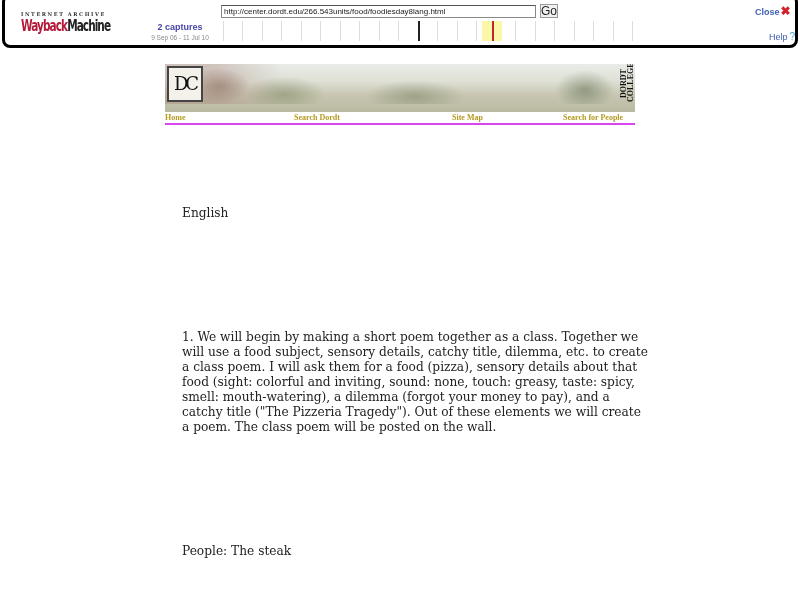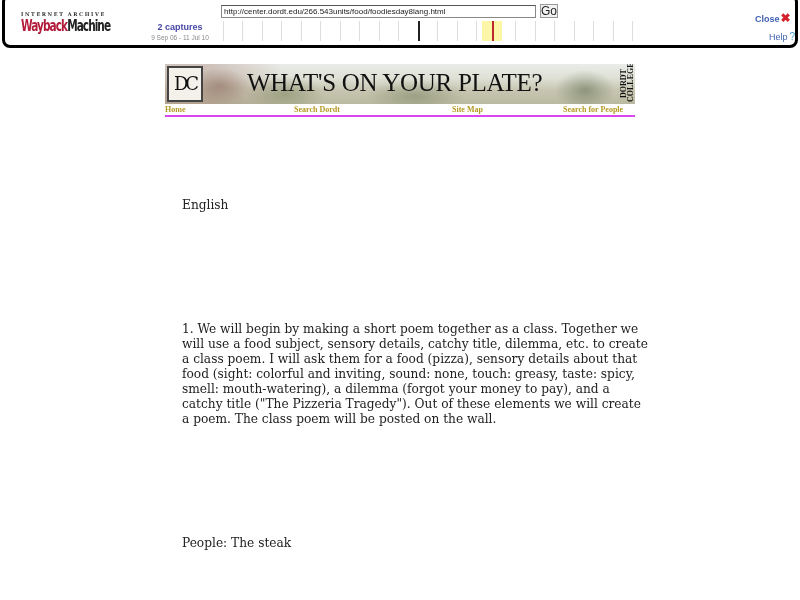--- a/index.html
+++ b/index.html
@@ -54,29 +54,29 @@
   .wb-col .d { font-size: 16px; font-weight: bold; line-height: 18px; height: 18px; }
   .wb-col .y { font-size: 7.5px; font-weight: bold; line-height: 11px; }
   .wb-col.prev .m, .wb-col.prev .y { color: #3f5fb0; }
   .wb-col.cur .m, .wb-col.cur .d, .wb-col.cur .y { color: #f4e01e; }
   .wb-col.next .m, .wb-col.next .y { color: #aaa; font-weight: normal; }
   .arrow-left { display: inline-block; width: 0; height: 0; margin-top: 3px;
     border-top: 6px solid transparent; border-bottom: 6px solid transparent; border-right: 10px solid #1a3fc9; }
   .arrow-right { display: inline-block; width: 0; height: 0; margin-top: 3px;
     border-top: 6px solid transparent; border-bottom: 6px solid transparent; border-left: 10px solid #aaa; }
 
-  .wb-close { position: absolute; left: 750px; top: 14px; font-size: 9px; font-weight: bold; color: #3f5fb0; white-space: nowrap; }
+  .wb-close { position: absolute; left: 750px; top: 7px; font-size: 9px; font-weight: bold; color: #3f5fb0; white-space: nowrap; }
   .wb-close .x { color: #d4202a; font-size: 12px; margin-left: 1px; }
   .wb-help { position: absolute; left: 756px; top: 34px; font-size: 9px; font-weight: normal; color: #3f5fb0; white-space: nowrap; padding-left: 8px; }
   .wb-help .q { color: #4aa3d8; font-size: 10px; margin-left: 2px; }
 
   
   .page { position: absolute; left: 165px; top: 64px; width: 470px; }
   .banner {
-    position: relative; width: 470px; height: 40px;
+    position: relative; width: 470px; height: 48px;
     background: linear-gradient(180deg, #e9ece8 0%, #dfe1d6 35%, #c8c6b2 65%, #b9b9a0 100%);
     overflow: hidden;
   }
   .banner .trees {
     position: absolute; left: 0; top: 0; width: 470px; height: 40px;
     background:
       radial-gradient(ellipse 40px 18px at 120px 30px, rgba(120,130,90,0.5), transparent),
       radial-gradient(ellipse 50px 16px at 250px 32px, rgba(110,120,85,0.45), transparent),
       radial-gradient(ellipse 30px 20px at 420px 26px, rgba(95,110,80,0.55), transparent),
       radial-gradient(ellipse 30px 18px at 55px 22px, rgba(140,110,95,0.55), transparent),
@@ -157,21 +157,20 @@
 
 
   <div class="wb-close"><span>Close</span><span class="x">✖</span></div>
   <div class="wb-help"><span>Help</span><span class="q">?</span></div>
 </div>
 
 <div class="page">
   <div class="banner">
     <div class="trees"></div>
     <div class="dc-logo"><span>DC</span></div>
-    <div class="banner-title">WHAT'S ON YOUR PLATE?</div>
     <div class="dordt-vert">DORDT COLLEGE</div>
   </div>
 
   <div class="topnav">
     <a style="left:0px">Home</a>
     <a style="left:129px">Search Dordt</a>
     <a style="left:287px">Site Map</a>
     <a style="left:398px">Search for People</a>
   </div>
 

